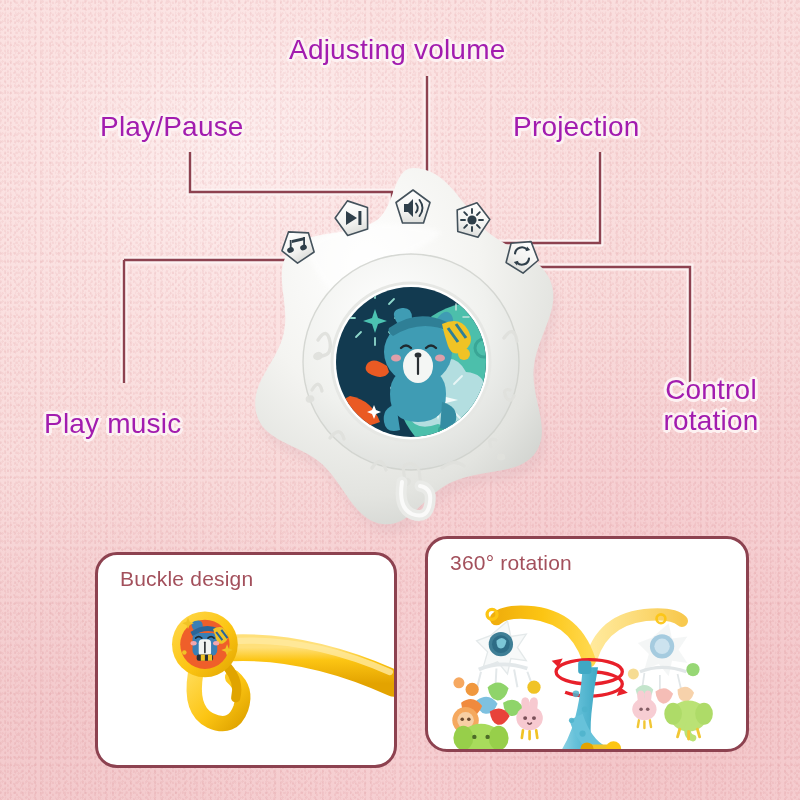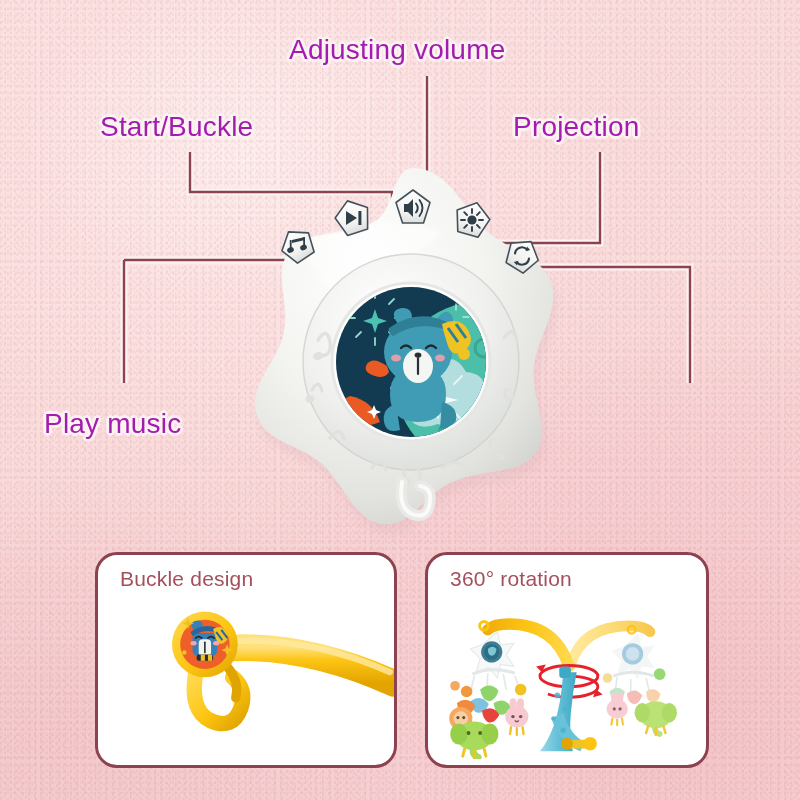--- a/index.html
+++ b/index.html
@@ -62,21 +62,21 @@
     border-radius:22px;
     box-sizing:border-box;
     overflow:hidden;
   }
   .panel-title{
     position:absolute;left:22px;top:12px;
     color:#a3505c;font-size:21px;font-weight:400;letter-spacing:.2px;
   }
   .panel-art{position:absolute;left:0;right:0;top:40px;bottom:6px;}
   .panel-l{left:95px;top:552px;width:302px;height:216px;}
-  .panel-r{left:425px;top:552px;width:284px;height:216px;}
+  .panel-r{left:425px;top:536px;width:324px;height:216px;}
 </style>
 </head>
 <body>
 
 <div id="page">
 
   <div class="bg-base"></div>
   <div class="bg-noise"></div>
 
   <svg class="connectors" width="800" height="800" viewBox="0 0 800 800">
@@ -93,26 +93,28 @@
       <path d="M124,260 L369,260"></path>
       <path d="M190,152 L190,192 L392,192 L392,237"></path>
       <path d="M427,76 L427,236"></path>
       <path d="M600,152 L600,243 L458,243"></path>
       <path d="M690,383 L690,267 L497,267"></path>
     </g>
   </svg>
 
   <div class="label" style="left:289px;top:35px;">Adjusting volume</div>
 
-  <div class="label" style="left:100px;top:112px;">Start/Buckle</div>
+  <div class="label" style="left:100px;top:112px;">Play/Pause</div>
 
   <div class="label" style="left:513px;top:112px;">Projection</div>
 
   <div class="label" style="left:44px;top:377px;margin-top:32px;">Play music</div>
 
+  <div class="label" style="left:626px;top:375px;width:170px;text-align:center;">Control
+rotation</div>
 
   <svg class="product" viewBox="0 0 330 390">
     <defs>
       <radialGradient id="bodyG" cx="38%" cy="28%" r="78%">
         <stop offset="0%" stop-color="#ffffff"></stop>
         <stop offset="48%" stop-color="#f4f4f1"></stop>
         <stop offset="82%" stop-color="#e3e4e0"></stop>
         <stop offset="100%" stop-color="#d2d4d0"></stop>
       </radialGradient>
       <radialGradient id="ringG" cx="40%" cy="30%" r="75%">

